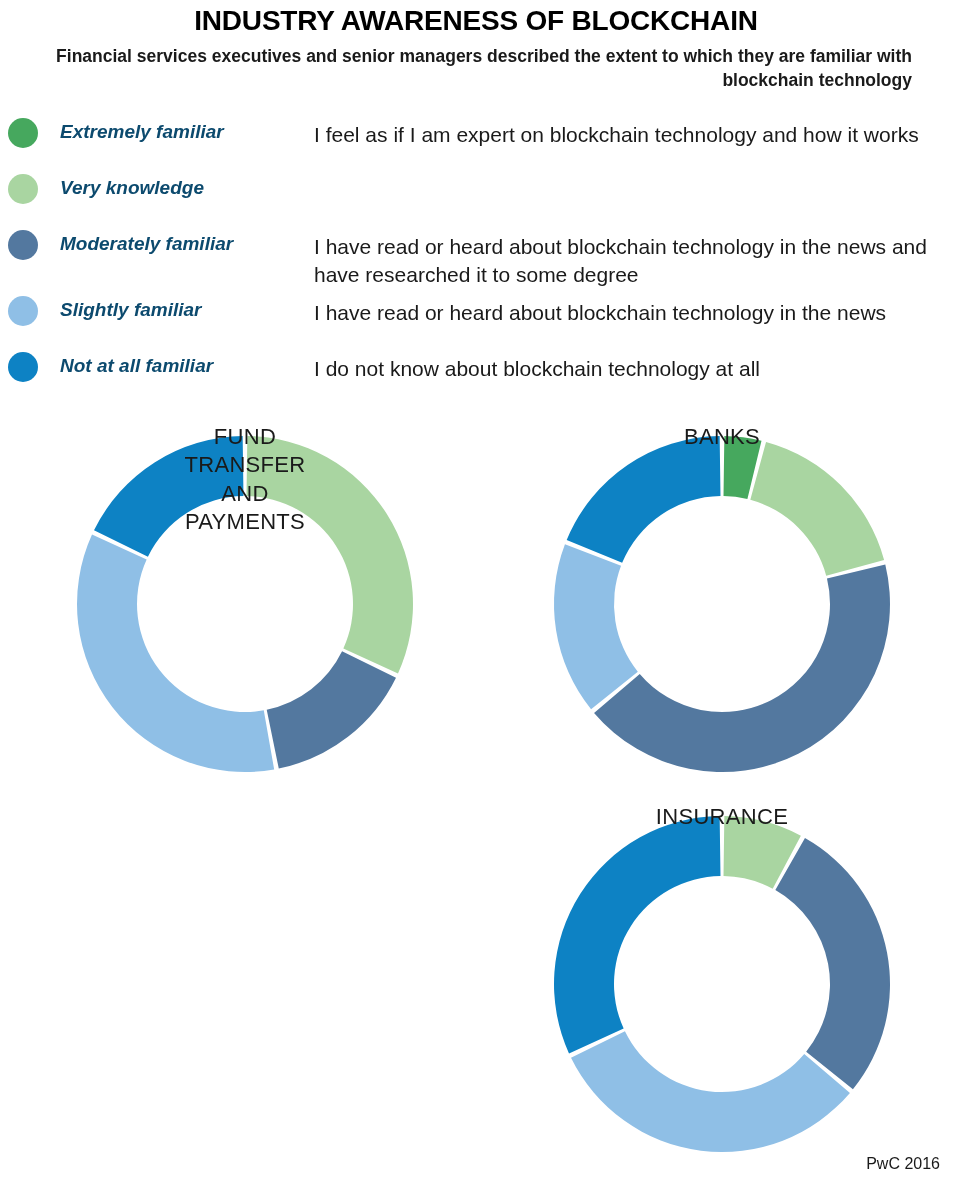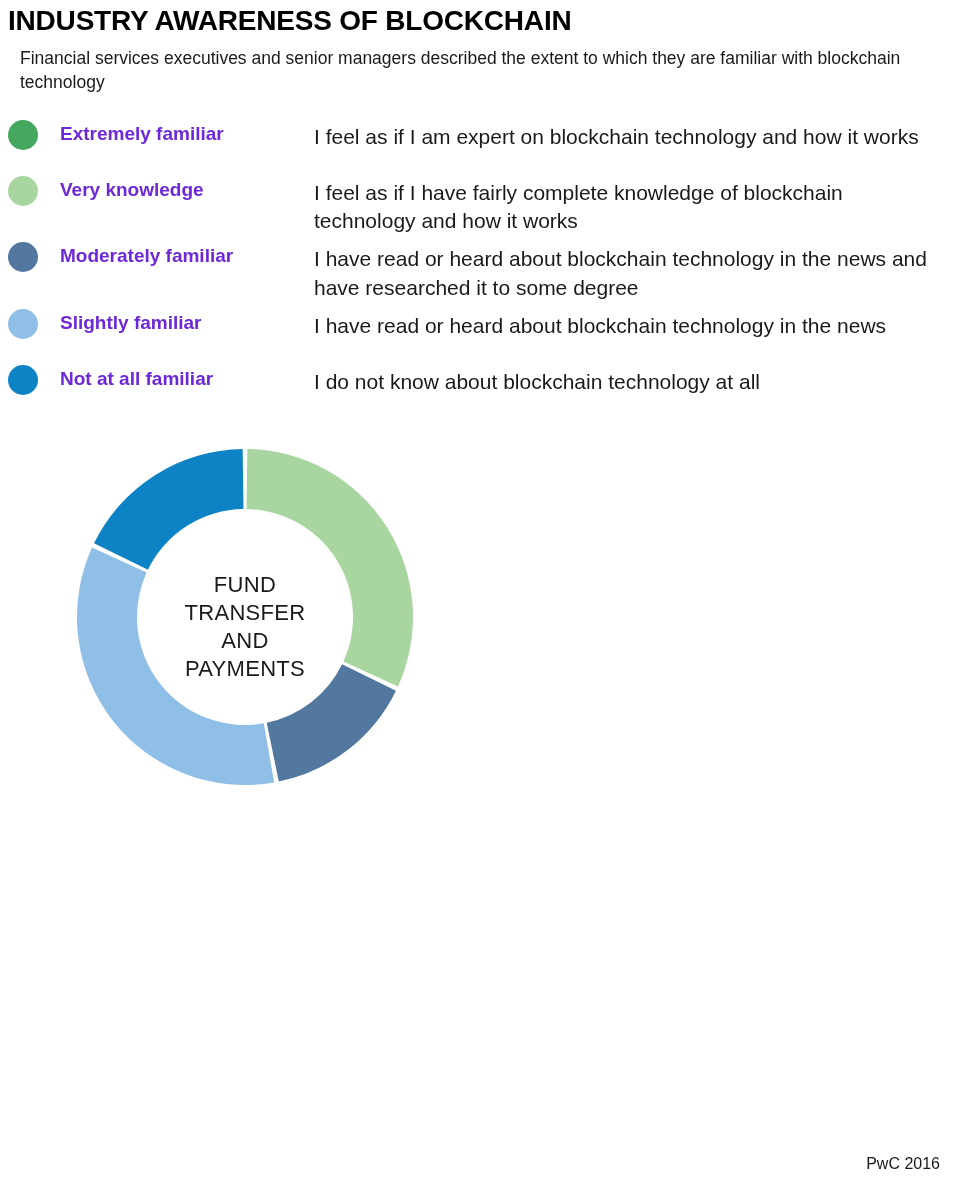--- a/index.html
+++ b/index.html
@@ -22,28 +22,30 @@
     padding: 6px 12px 0 8px;
   }
   .page-title {
     font-size: 28px;
     font-weight: bold;
     letter-spacing: -0.2px;
     line-height: 1.05;
     margin: 0 0 10px 0;
     color: #000000;
     text-transform: uppercase;
+    text-align: center;
   }
   .page-subtitle {
     font-size: 17.5px;
-    font-weight: normal;
+    font-weight: bold;
     line-height: 1.35;
-    margin: 12px;
+    margin: 4px;
     color: #1a1a1a;
     max-width: 900px;
+    text-align: right;
   }
 
   
   .legend {
     margin: 24px 0 0 0;
     padding: 0 8px;
   }
   .legend-row {
     display: flex;
     align-items: flex-start;
@@ -53,26 +55,27 @@
   .legend-swatch {
     width: 30px;
     height: 30px;
     border-radius: 50%;
     flex: 0 0 30px;
     margin-top: 1px;
   }
   .legend-label {
     font-size: 19px;
     font-weight: bold;
-    color: #6d28d9;
+    color: #0c4a6e;
     width: 254px;
     flex: 0 0 254px;
     margin-left: 22px;
     line-height: 1.2;
     padding-top: 4px;
+    font-style: italic;
   }
   .legend-desc {
     font-size: 21px;
     font-weight: normal;
     color: #1a1a1a;
     line-height: 1.35;
     padding-top: 4px;
     flex: 1 1 auto;
   }
 
@@ -94,25 +97,24 @@
   .donut-cell.br { left: 522px; top: 380px; }
 
   .donut-svg {
     display: block;
     width: 400px;
     height: 370px;
   }
   .donut-center-label {
     position: absolute;
     left: 0;
-    top: 10px;
+    top: 4px;
     width: 400px;
     height: 370px;
     display: flex;
-    align-items: center;
     justify-content: center;
     pointer-events: none;
   }
   .donut-center-label span {
     display: block;
     text-align: center;
     font-size: 22px;
     font-weight: normal;
     line-height: 1.28;
     letter-spacing: 0.3px;
@@ -141,21 +143,20 @@
 
 <div class="legend" id="legend-container">
     <div class="legend-row">
       <div class="legend-swatch" style="background: rgb(70, 168, 94);"></div>
       <div class="legend-label">Extremely familiar</div>
       <div class="legend-desc">I feel as if I am expert on blockchain technology and how it works</div>
     </div>
     <div class="legend-row">
       <div class="legend-swatch" style="background: rgb(169, 213, 161);"></div>
       <div class="legend-label">Very knowledge</div>
-      <div class="legend-desc">I feel as if I have fairly complete knowledge of blockchain technology and how it works</div>
     </div>
     <div class="legend-row">
       <div class="legend-swatch" style="background: rgb(83, 120, 159);"></div>
       <div class="legend-label">Moderately familiar</div>
       <div class="legend-desc">I have read or heard about blockchain technology in the news and have researched it to some degree</div>
     </div>
     <div class="legend-row">
       <div class="legend-swatch" style="background: rgb(143, 191, 230);"></div>
       <div class="legend-label">Slightly familiar</div>
       <div class="legend-desc">I have read or heard about blockchain technology in the news</div>
@@ -175,15 +176,38 @@
         <path d="M 229.17 350.45 A 168 168 0 0 1 47.01 115.60 L 101.65 140.38 A 108 108 0 0 0 218.75 291.36 Z" fill="#8fbfe6"></path>
         <path d="M 49.00 111.35 A 168 168 0 0 1 197.65 17.02 L 198.49 77.01 A 108 108 0 0 0 102.93 137.66 Z" fill="#0d82c4"></path>
       </svg>
       <div class="donut-center-label">
         <span>FUND
 TRANSFER
 AND
 PAYMENTS</span>
       </div>
     </div>
+    <div class="donut-cell tr">
+      <svg class="donut-svg" viewBox="0 0 400 370">
+        <path d="M 202.35 17.02 A 168 168 0 0 1 239.50 21.71 L 225.40 80.03 A 108 108 0 0 0 201.51 77.01 Z" fill="#46a85e"></path>
+        <path d="M 244.05 22.88 A 168 168 0 0 1 362.12 140.95 L 304.22 156.68 A 108 108 0 0 0 228.32 80.78 Z" fill="#a9d5a1"></path>
+        <path d="M 363.29 145.50 A 168 168 0 0 1 72.06 293.88 L 117.75 255.00 A 108 108 0 0 0 304.97 159.60 Z" fill="#53789f"></path>
+        <path d="M 69.07 290.27 A 168 168 0 0 1 42.95 125.34 L 99.04 146.65 A 108 108 0 0 0 115.83 252.67 Z" fill="#8fbfe6"></path>
+        <path d="M 44.68 120.98 A 168 168 0 0 1 197.65 17.02 L 198.49 77.01 A 108 108 0 0 0 100.15 143.84 Z" fill="#0d82c4"></path>
+      </svg>
+      <div class="donut-center-label">
+        <span>BANKS</span>
+      </div>
+    </div>
+    <div class="donut-cell br">
+      <svg class="donut-svg" viewBox="0 0 400 370">
+        <path d="M 202.35 17.02 A 168 168 0 0 1 278.87 36.66 L 250.70 89.64 A 108 108 0 0 0 201.51 77.01 Z" fill="#a9d5a1"></path>
+        <path d="M 282.98 38.92 A 168 168 0 0 1 330.93 290.27 L 284.17 252.67 A 108 108 0 0 0 253.35 91.09 Z" fill="#53789f"></path>
+        <path d="M 327.94 293.88 A 168 168 0 0 1 49.00 258.65 L 102.93 232.34 A 108 108 0 0 0 282.25 255.00 Z" fill="#8fbfe6"></path>
+        <path d="M 47.01 254.40 A 168 168 0 0 1 197.65 17.02 L 198.49 77.01 A 108 108 0 0 0 101.65 229.62 Z" fill="#0d82c4"></path>
+      </svg>
+      <div class="donut-center-label">
+        <span>INSURANCE</span>
+      </div>
+    </div>
   </div>
 
 <div class="footer">PwC 2016</div>
 
 </body></html>

